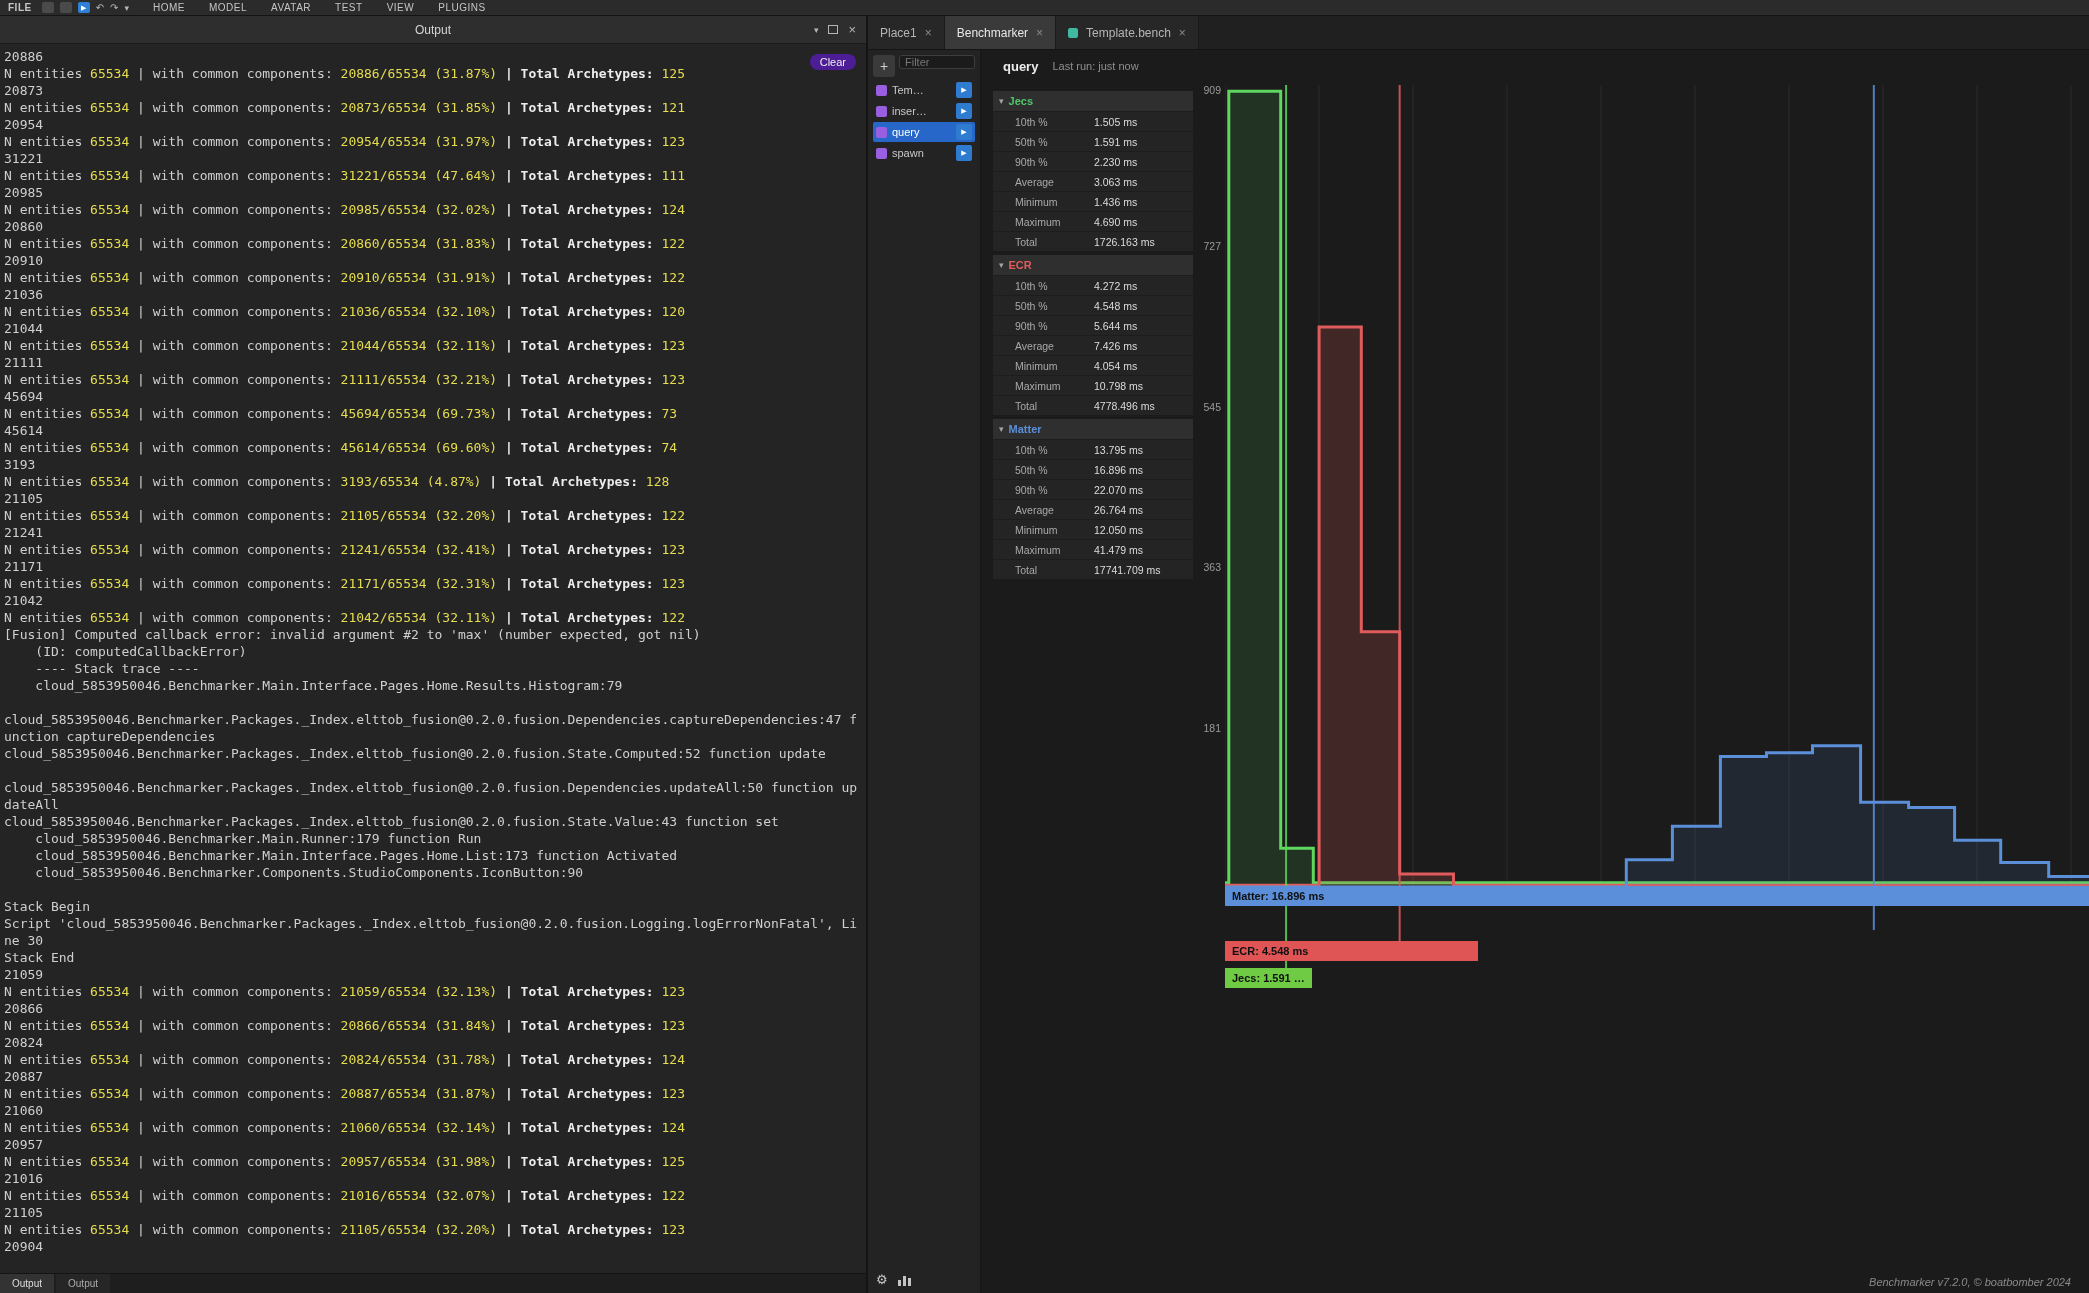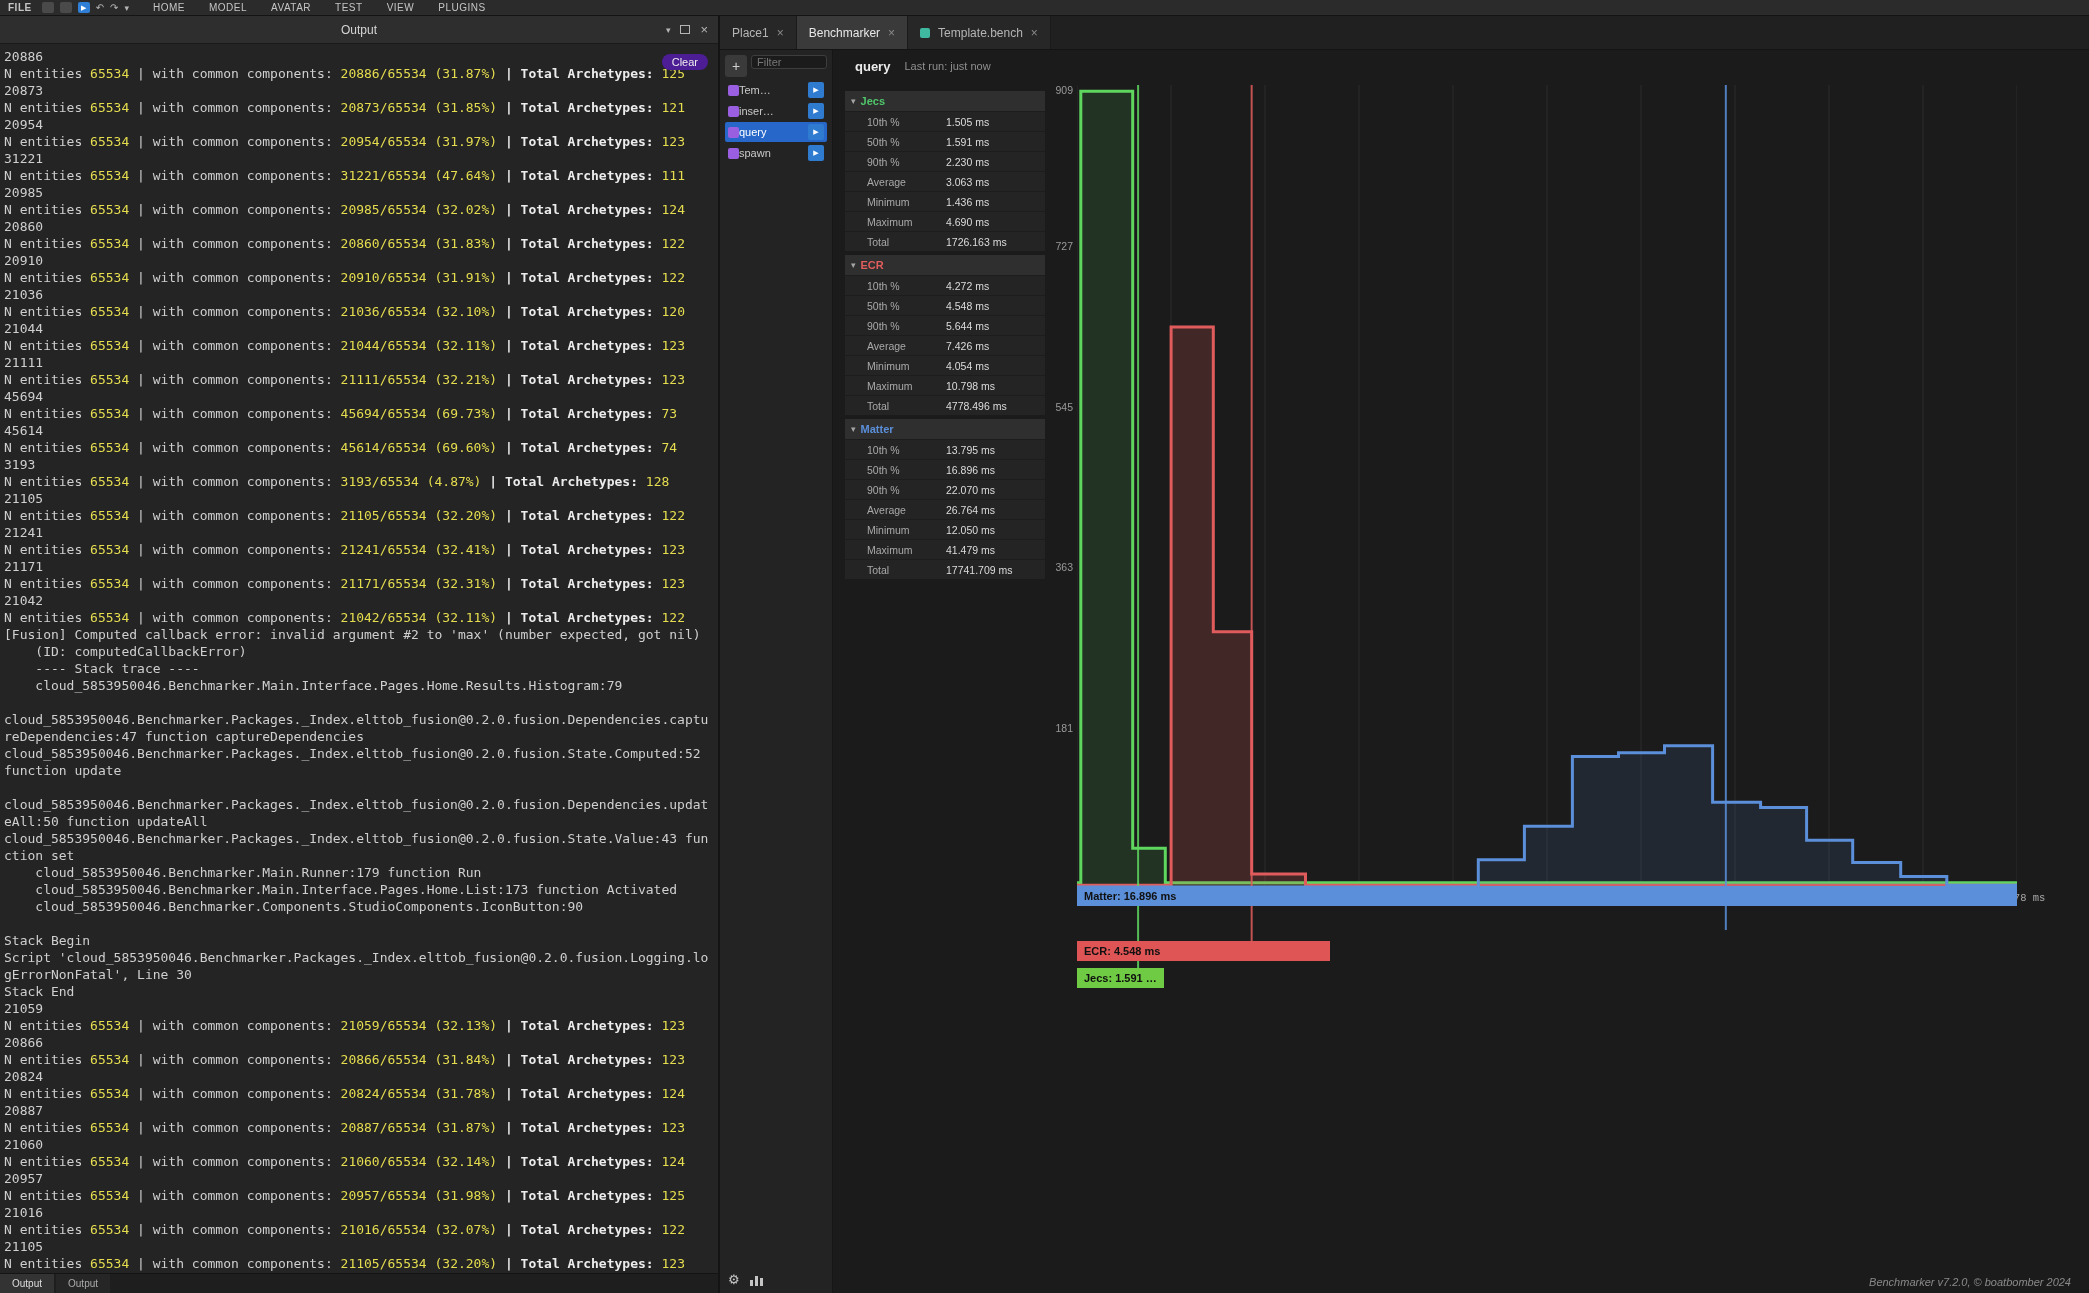--- a/index.html
+++ b/index.html
@@ -14,21 +14,21 @@
   .mb-icons { display:flex; gap:6px; align-items:center; }
   .mb-ic { width:12px; height:11px; background:#4a4a4a; border-radius:2px; display:inline-block;
            font-size:7px; line-height:11px; text-align:center; color:#ddd; }
   .mb-ic.mb-play { background:#2f7fd6; color:#fff; }
   .mb-arrow { color:#b5b5b5; font-size:10px; }
   .mb-tabs { display:flex; gap:24px; margin-left:14px; letter-spacing:.5px; }
 
   .content { flex:1; display:flex; min-height:0; }
 
   
-  .output-panel { width:720px; flex:none; display:flex; flex-direction:column; background:#242424;
+  .output-panel { width:868px; flex:none; display:flex; flex-direction:column; background:#242424;
                   border-right:2px solid #141414; }
   .op-header { height:28px; flex:none; background:#2e2e2e; display:flex; align-items:center;
                position:relative; border-bottom:1px solid #1a1a1a; }
   .op-title { position:absolute; left:0; right:0; text-align:center; font-size:12px; color:#d5d5d5; }
   .op-icons { margin-left:auto; display:flex; gap:10px; padding-right:10px; z-index:1; color:#b5b5b5;
               align-items:center; }
   .chev { font-size:9px; }
   .float-ic { width:10px; height:9px; border:1px solid #b5b5b5; display:inline-block; }
   .close-x { font-size:13px; line-height:10px; }
   .console-wrap { flex:1; position:relative; overflow:hidden; background:#242424; }
@@ -55,21 +55,21 @@
 
   .bench-body { flex:1; display:flex; min-height:0; }
   .bench-sidebar { width:113px; flex:none; background:#232323; border-right:1px solid #161616;
                    display:flex; flex-direction:column; padding:5px 5px 6px; }
   .sb-top { display:flex; gap:4px; margin-bottom:3px; }
   .add-btn { width:22px; height:22px; flex:none; background:#3a3a3a; color:#cfcfcf; border:none;
              border-radius:3px; font-size:14px; line-height:1; }
   .filter { flex:1; min-width:0; background:#1b1b1b; border:1px solid #3d3d3d; border-radius:3px;
             color:#ccc; font-size:11px; padding:0 5px; height:14px; font-family:inherit; }
   .filter::placeholder { color:#777; }
-  .sb-item { height:20px; margin-bottom:1px; display:flex; align-items:center; padding:0 3px;
+  .sb-item { height:20px; margin-bottom:1px; display:flex; align-items:center; gap:5px; padding:0 3px;
              border-radius:2px; font-size:11px; color:#c9c9c9; }
   .sb-item.selected { background:#2667c9; color:#fff; }
   .bench-ic { width:11px; height:11px; background:#9a5fe0; border-radius:2px; flex:none; }
   .sb-label { flex:1; overflow:hidden; text-overflow:ellipsis; white-space:nowrap; }
   .play-btn { width:16px; height:16px; flex:none; background:#2e7bd0; border:none; border-radius:2px;
               color:#fff; font-size:7px; display:flex; align-items:center; justify-content:center; }
   .sb-footer { margin-top:auto; display:flex; gap:10px; align-items:center; color:#c5c5c5;
                font-size:13px; padding:0 3px; }
 
   .bench-main { flex:1; display:flex; flex-direction:column; background:#1b1b1b; min-width:0; }

